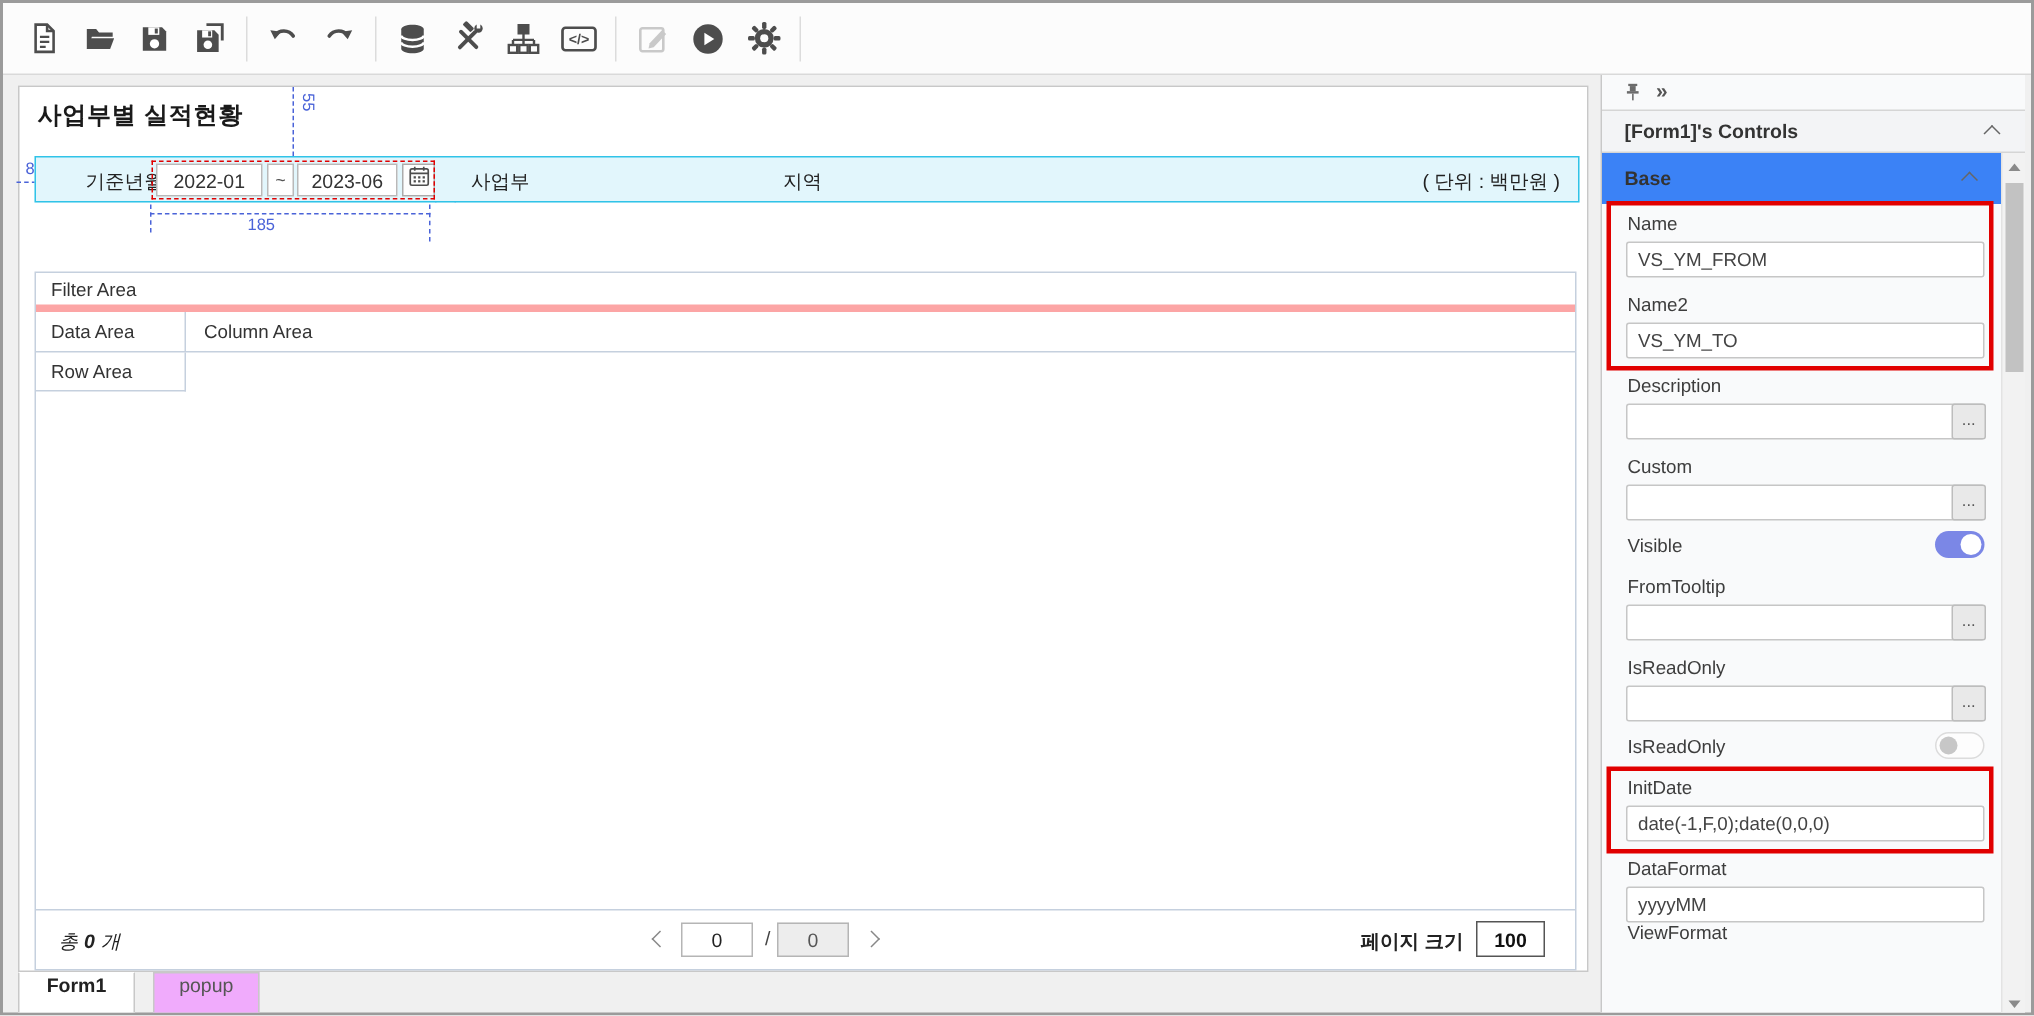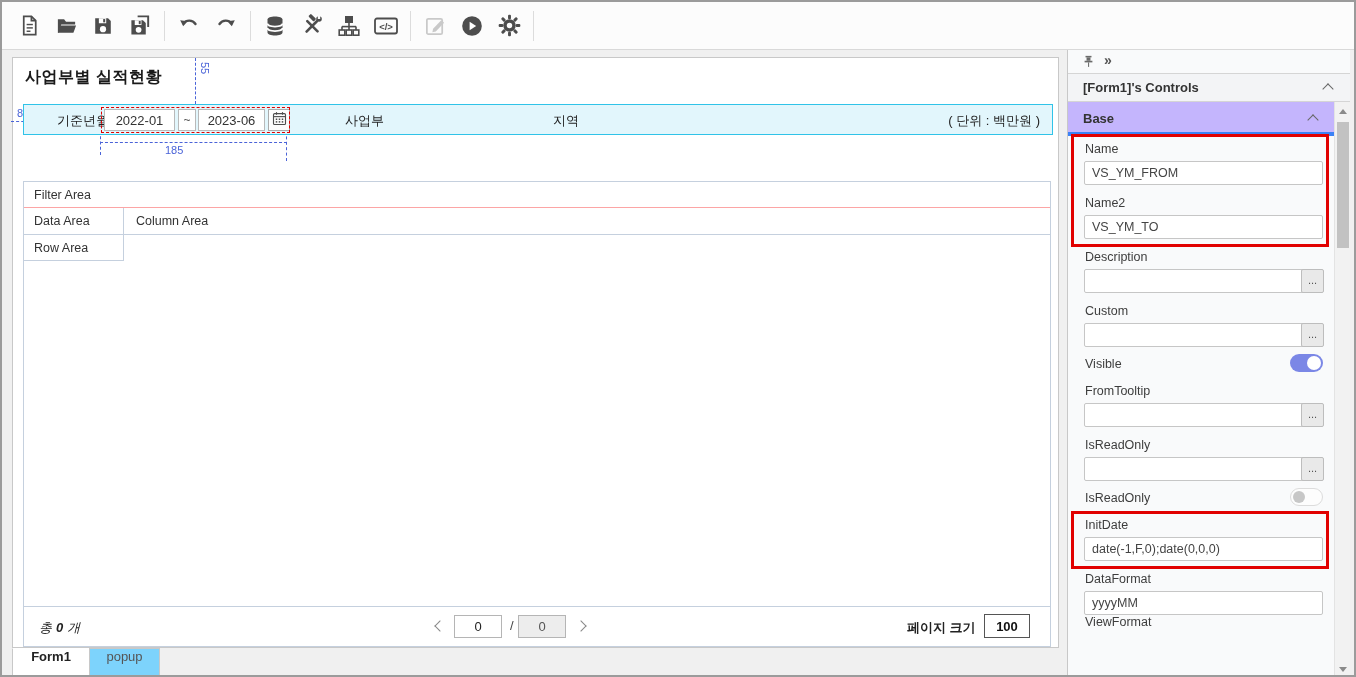--- a/index.html
+++ b/index.html
@@ -14,63 +14,63 @@
 
   
   .canvas { position:absolute; left:10px; top:55px; width:1047px; height:591px; background:#fff; border:1px solid #c8c8c8; }
   .page-title { position:absolute; left:12px; top:9px; font-size:16px; font-weight:bold; color:#1a1a1a; letter-spacing:0.5px; }
 
   .filter-bar { position:absolute; left:10px; top:46px; width:1030px; height:31px; background:#e2f6fc; border:1px solid #30c3e8; }
   .fb-label { position:absolute; left:33px; top:7px; font-size:13px; color:#222; }
   .fb-input { position:absolute; top:4px; height:22px; border:1px solid #b9b9b9; background:#fff; font-size:13px; color:#333; text-align:center; font-family:inherit; }
   .fb-tilde { position:absolute; left:154px; top:4px; width:18px; height:22px; border:1px solid #b9b9b9; background:#fff; font-size:12px; color:#555; display:flex; align-items:center; justify-content:center; }
   .fb-cal { position:absolute; left:244px; top:4px; width:22px; height:22px; border:1px solid #ababab; background:#fdfdfd; display:flex; align-items:center; justify-content:center; cursor:pointer; }
-  .fb-field { position:absolute; top:7px; font-size:13px; color:#222;margin-left:31px; }
+  .fb-field { position:absolute; top:7px; font-size:13px; color:#222; }
   .fb-unit { position:absolute; right:12px; top:7px; font-size:13px; color:#222; }
   .fb-redrect { position:absolute; left:77px; top:2px; width:189px; height:26px; border:1px dashed #e10000; pointer-events:none; }
 
   
   .ann { color:#4a63d8; font-size:11px; position:absolute; }
   .dash-h { position:absolute; border-top:1px dashed #4a63d8; height:0; }
   .dash-v { position:absolute; border-left:1px dashed #4a63d8; width:0; }
   .vtext { writing-mode:vertical-rl; text-orientation:sideways; }
 
   
   .grid-box { position:absolute; left:10px; top:123px; width:1028px; height:466px; border:1px solid #c5d0de; font-size:12.5px; color:#333; }
-  .g-row1 { position:absolute; left:0; top:0; width:100%; height:26px; border-bottom:1px solid #fca5a5; }
+  .g-row1 { position:absolute; left:0; top:0; width:100%; height:26px; border-bottom:5px solid #fca5a5; }
   .g-row2 { position:absolute; left:0; top:26px; width:100%; height:27px; border-bottom:1px solid #c5d0de; }
   .g-cell-left { position:absolute; left:0; top:0; width:100px; height:100%; border-right:1px solid #c5d0de; }
   .g-row3cell { position:absolute; left:0; top:53px; width:100px; height:26px; border-right:1px solid #c5d0de; border-bottom:1px solid #c5d0de; }
   .g-text { position:absolute; left:10px; top:50%; transform:translateY(-50%); white-space:nowrap; }
 
   .pagebar { position:absolute; left:0; bottom:0; width:100%; height:40px; border-top:1px solid #c5d0de; }
   .pb-total { position:absolute; left:15px; top:12px; font-size:13px; color:#222;font-style:italic; }
   .pb-total b { margin:0 4px; }
   .pb-chev { position:absolute; top:14px; width:10px; height:10px; cursor:pointer; }
   .pb-chev::before { content:""; position:absolute; width:7px; height:7px; border-left:1.6px solid #888; border-bottom:1.6px solid #888; top:1px; }
   .chev-l::before { transform:rotate(45deg); left:2px; }
   .chev-r::before { transform:rotate(225deg); left:0px; }
   .pb-input { position:absolute; top:8px; width:48px; height:23px; border:1px solid #b5b5b5; text-align:center; font-size:13px; font-family:inherit; color:#222; }
   .pb-slash { position:absolute; top:11px; font-size:13px; color:#444; }
   .pb-size-label { position:absolute; top:12px; font-size:13px; font-weight:bold; color:#222; }
   .pb-size-input { position:absolute; top:7px; width:46px; height:24px; border:1px solid #555; text-align:center; font-size:13px; font-weight:bold; font-family:inherit; color:#111; background:#fff; }
 
   
   .tab { position:absolute; top:646px; height:30px; display:flex; align-items:flex-start; justify-content:center; font-size:13px; border:1px solid #c8c8c8; cursor:pointer; }
   .tab-active { left:10px; width:78px; background:#fff; font-weight:bold; color:#222; border-top-color:#fff; }
-  .tab-idle { left:87px; width:71px; background:#7dd3fc; color:#555; }
+  .tab-idle { left:100px; width:71px; background:#f0abfc; color:#555; }
 
   
   .panel { position:absolute; left:1065px; top:48px; width:283px; height:629px; background:#f9fafb; border-left:1px solid #c8c8c8; }
   .pin-row { position:absolute; left:0; top:0; width:100%; height:24px; border-bottom:1px solid #d5d5d5; }
   .pin-ico { position:absolute; left:13px; top:4px; }
   .pin-collapse { position:absolute; left:36px; top:2px; font-size:14px; color:#555; font-weight:bold; cursor:pointer; }
   .hdr-row { position:absolute; left:0; top:24px; width:100%; height:28px; background:#f3f4f6; border-bottom:1px solid #d5d5d5; }
   .hdr-text { position:absolute; left:15px; top:6px; font-size:13px; font-weight:bold; color:#333; }
-  .base-row { position:absolute; left:0; top:52px; width:100%; height:34px; background:#c4b5fd; border-bottom:4px solid #3b82f6; }
+  .base-row { position:absolute; left:0; top:52px; width:100%; height:34px; background:#3b82f6; border-bottom:6px solid #3b82f6; }
   .base-text { position:absolute; left:15px; top:9px; font-size:13px; font-weight:bold; color:#333; }
   .chev-up { position:absolute; width:9px; height:9px; cursor:pointer; }
   .chev-up::before { content:""; position:absolute; width:7px; height:7px; border-left:1.7px solid #666; border-top:1.7px solid #666; transform:rotate(45deg); top:2px; left:1px; }
 
   .plabel { position:absolute; left:17px; font-size:12.5px; color:#3d3d3d; }
   .pinput { position:absolute; left:16px; width:239px; height:24px; border:1px solid #c6c6c6; border-radius:2px; background:#fff; font-size:12.5px; color:#444; padding:0 7px; font-family:inherit; }
   .pbtn { position:absolute; left:233px; width:23px; height:24px; background:#e9e9e9; border:1px solid #bdbdbd; border-radius:2px; font-size:11px; color:#555; line-height:20px; text-align:center; cursor:pointer; }
   .toggle { position:absolute; left:222px; width:33px; height:18px; border-radius:9px; cursor:pointer; }
   .toggle-on { background:#7b87e6; }
   .toggle-on .knob { position:absolute; right:2px; top:2px; width:14px; height:14px; border-radius:50%; background:#fff; }

